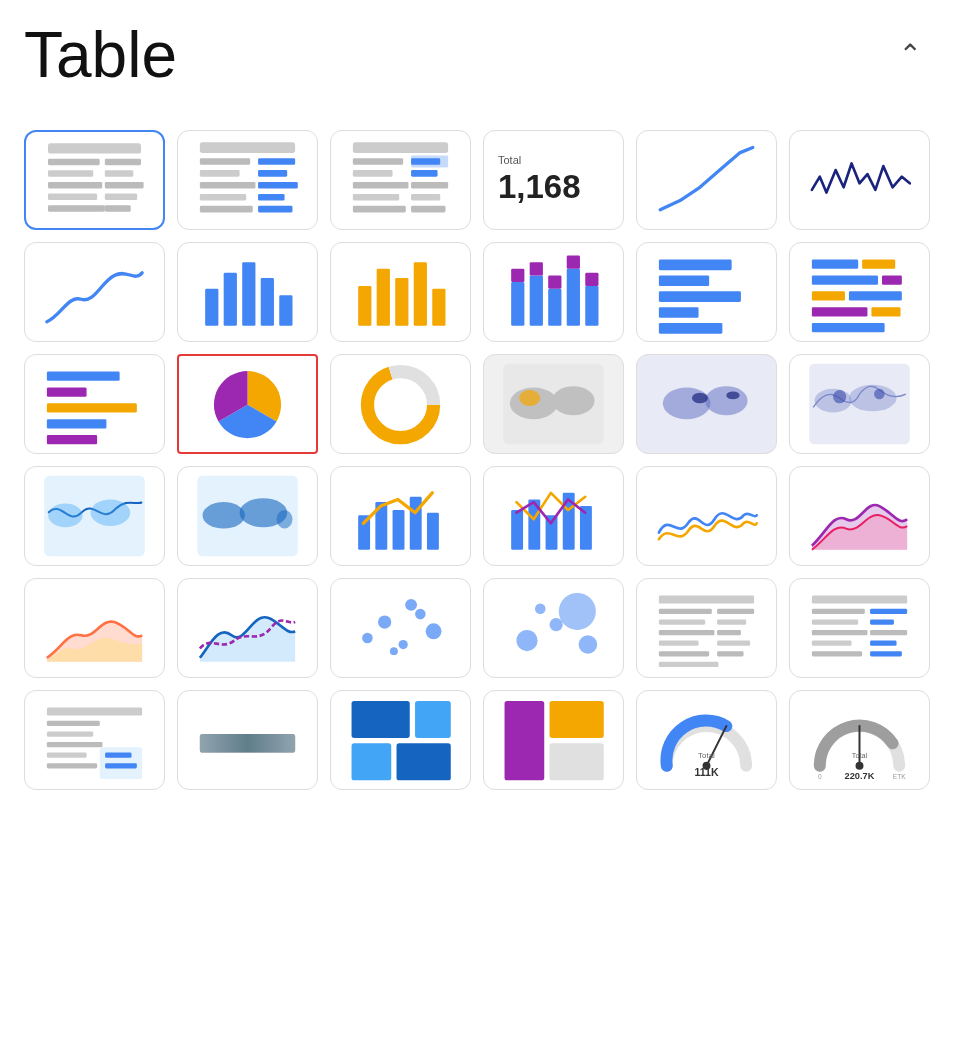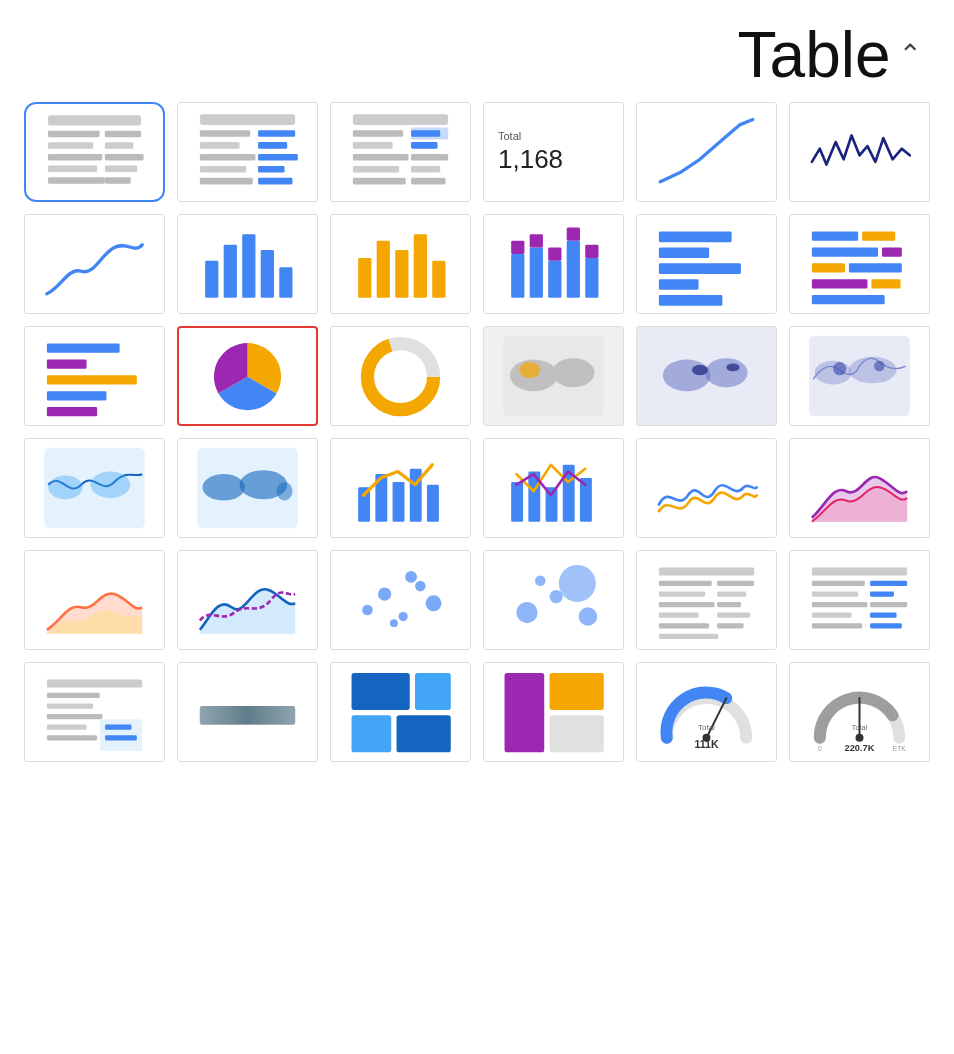--- a/index.html
+++ b/index.html
@@ -5,23 +5,23 @@
     * { box-sizing: border-box; margin: 0; padding: 0; }
     body {
       background: #fff;
       font-family: 'Arial', sans-serif;
       width: 954px;
       min-height: 1054px;
       padding: 20px 24px 30px 24px;
     }
     .header {
       display: flex;
-      justify-content: flex-end;
+      justify-content: space-between;
       align-items: flex-start;
-      margin-bottom: 12px;
+      margin-bottom: 40px;
     }
     .title {
       font-size: 64px;
       font-weight: 400;
       color: #111;
       line-height: 1.1;
     }
     .chevron-btn {
       background: none;
       border: none;
@@ -31,21 +31,21 @@
       padding: 8px;
       margin-top: 10px;
     }
     .grid {
       display: grid;
       grid-template-columns: repeat(6, 1fr);
       gap: 12px;
     }
     .card {
       border: 1.5px solid #ddd;
-      border-radius: 3px;
+      border-radius: 12px;
       background: #fff;
       display: flex;
       align-items: center;
       justify-content: center;
       height: 100px;
       cursor: pointer;
       overflow: hidden;
       position: relative;
       padding: 6px;
     }
@@ -62,22 +62,22 @@
       flex-direction: column;
       align-items: flex-start;
       padding: 10px 14px;
     }
     .metric-label {
       font-size: 11px;
       color: #555;
       margin-bottom: 2px;
     }
     .metric-value {
-      font-size: 26px;
-      font-weight: 400;
+      font-size: 33px;
+      font-weight: 700;
       color: #222;
     }
 
     
     .card svg {
       width: 100%;
       height: 100%;
     }
   </style>
 </head>

